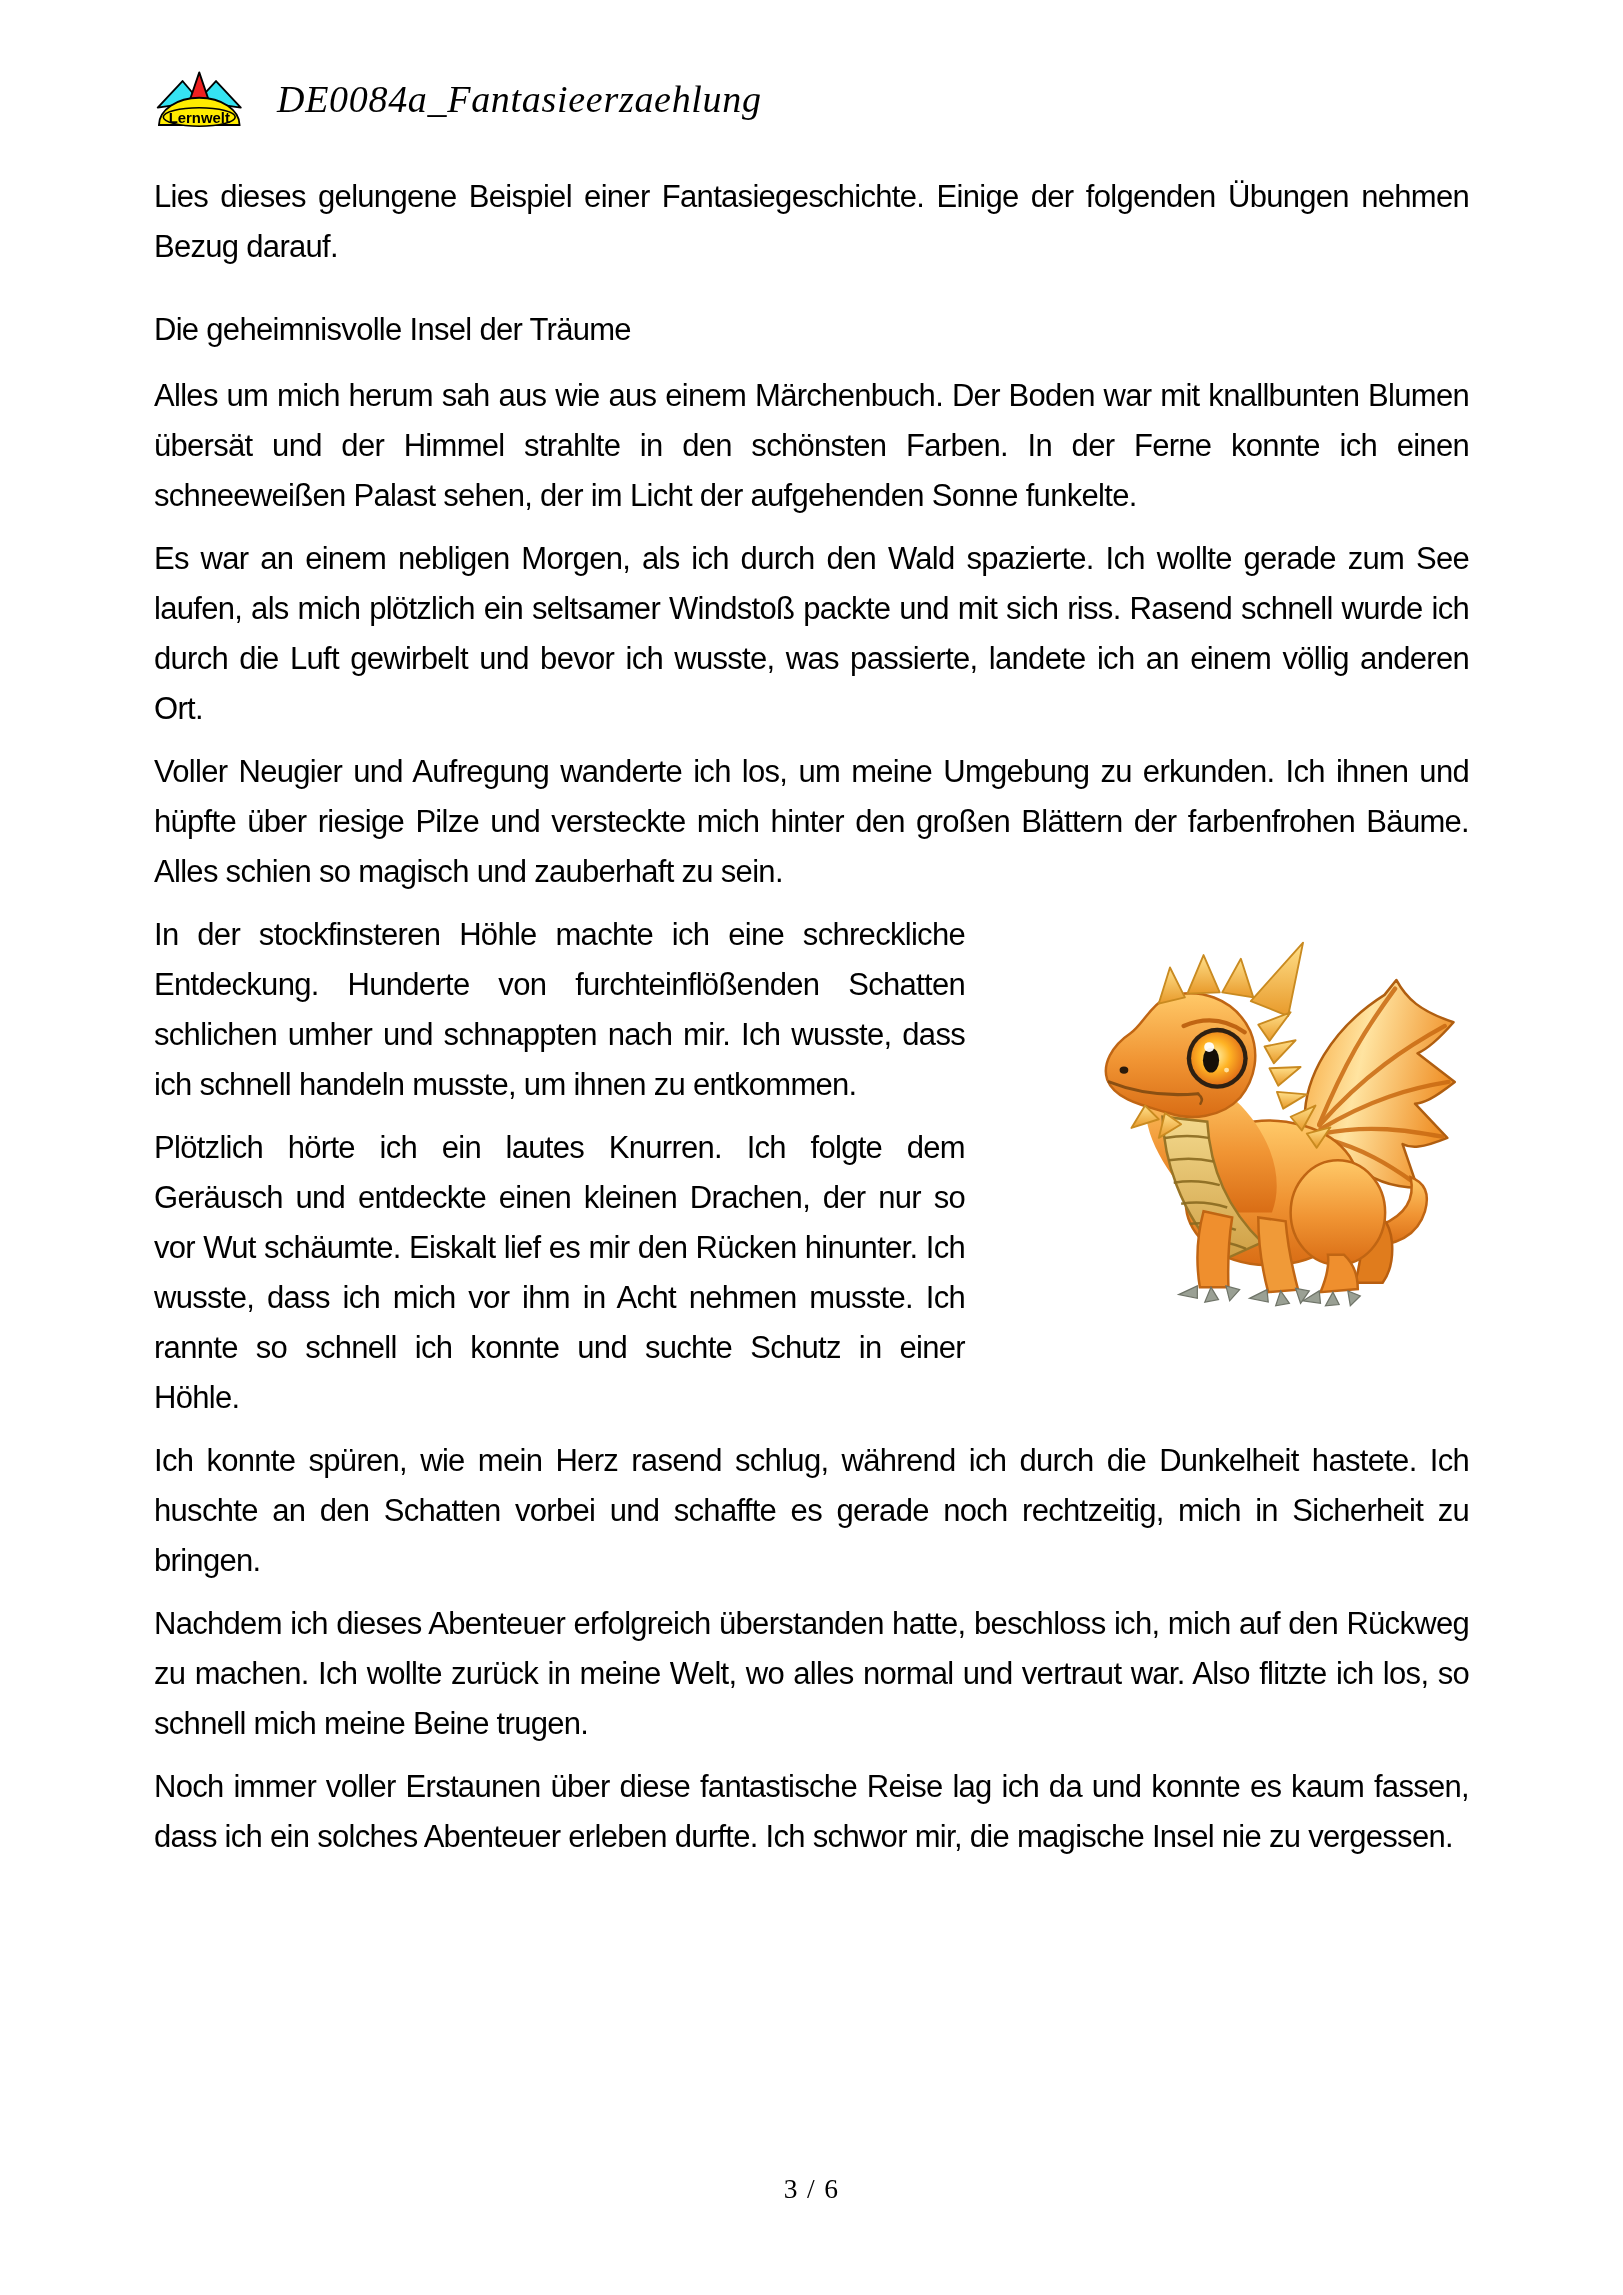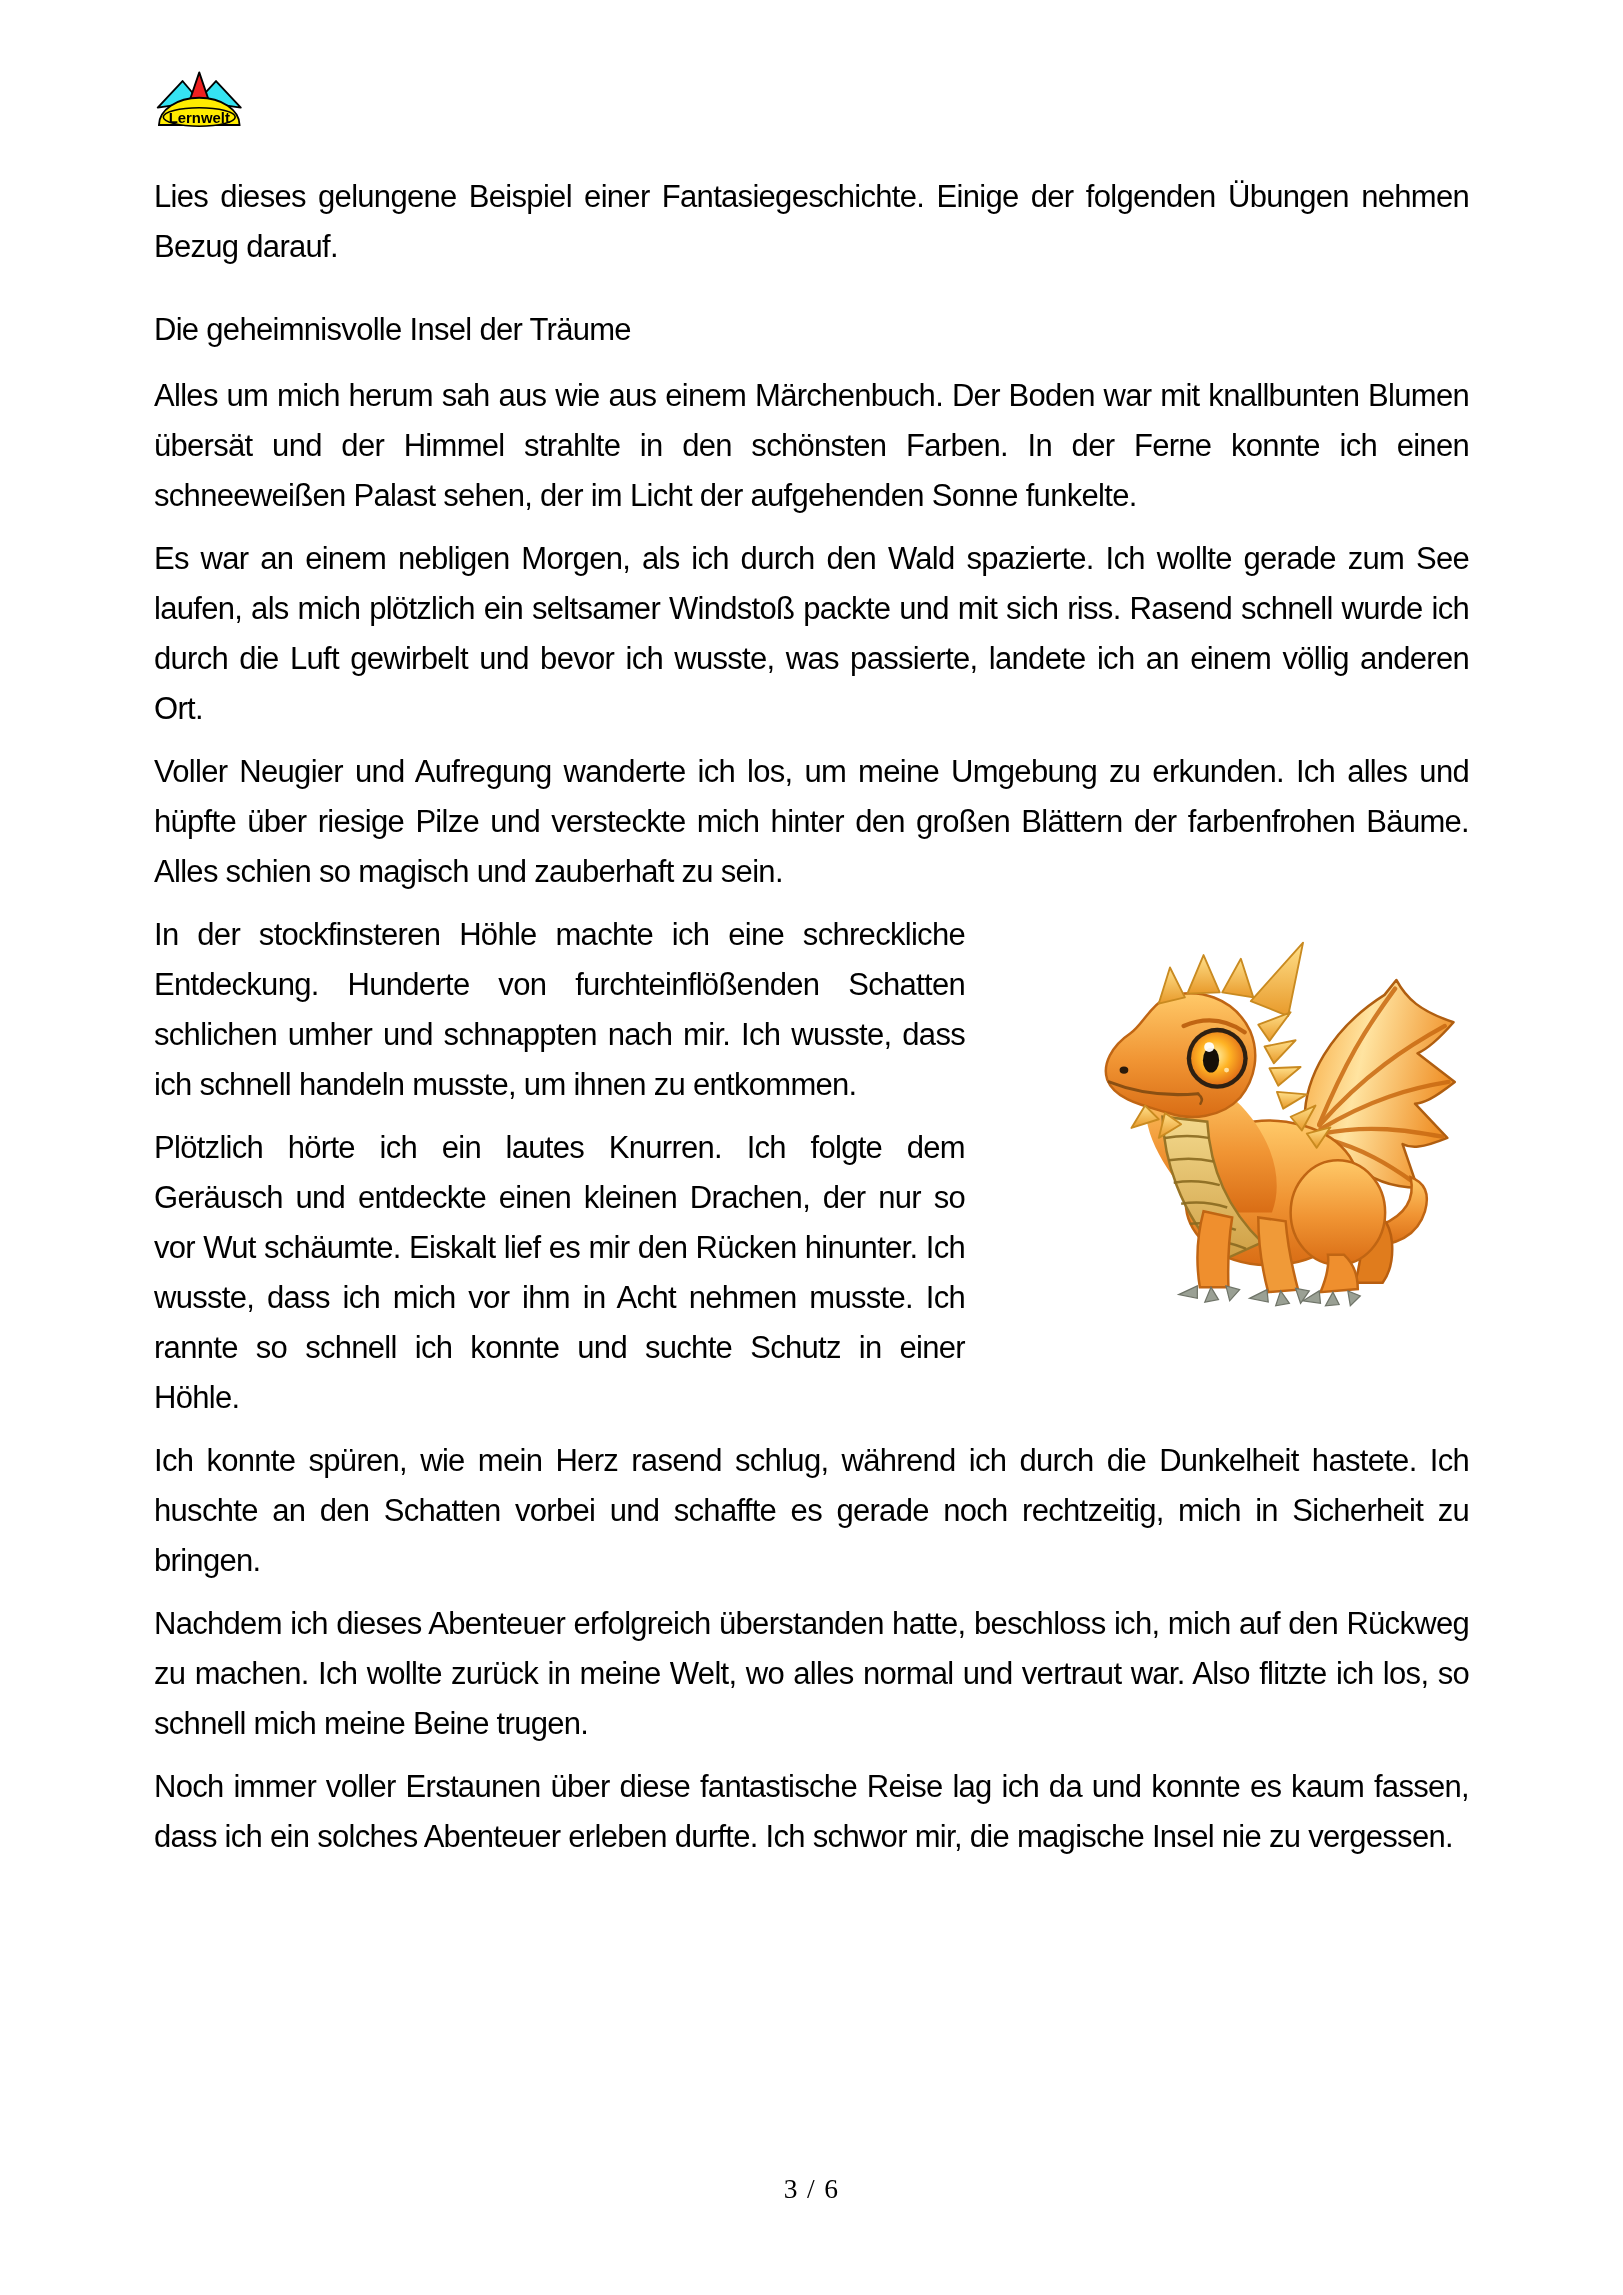--- a/index.html
+++ b/index.html
@@ -72,31 +72,32 @@
 
   <div class="header">
     <svg class="logo" viewBox="0 0 150 96" aria-hidden="true">
       <polygon points="6,62 46,19 74,52" fill="#35e3f2" stroke="#000" stroke-width="3" stroke-linejoin="round"></polygon>
       <polygon points="70,52 100,19 140,62" fill="#35e3f2" stroke="#000" stroke-width="3" stroke-linejoin="round"></polygon>
       <polygon points="57,52 73,5 89,52" fill="#ee2020" stroke="#000" stroke-width="3" stroke-linejoin="round"></polygon>
       <path d="M8,90 A65,44 0 0 1 138,90 Z" fill="#ffec00" stroke="#000" stroke-width="3"></path>
       <ellipse cx="73" cy="77" rx="58" ry="15" fill="#ffec00" stroke="#000" stroke-width="2.5"></ellipse>
       <text x="73" y="86" text-anchor="middle" font-family="Liberation Sans, sans-serif" font-size="24" font-weight="bold" fill="#000">Lernwelt</text>
     </svg>
+    <div class="doc-title">DE0084a_Fantasieerzaehlung</div>
   </div>
 
   <div class="content">
 
     <p class="intro">Lies dieses gelungene Beispiel einer Fantasiegeschichte. Einige der folgenden Übungen nehmen Bezug darauf.</p>
 
     <p class="story-heading">Die geheimnisvolle Insel der Träume</p>
 
     <p>Alles um mich herum sah aus wie aus einem Märchenbuch. Der Boden war mit knallbunten Blumen übersät und der Himmel strahlte in den schönsten Farben. In der Ferne konnte ich einen schneeweißen Palast sehen, der im Licht der aufgehenden Sonne funkelte.</p>
     <p>Es war an einem nebligen Morgen, als ich durch den Wald spazierte. Ich wollte gerade zum See laufen, als mich plötzlich ein seltsamer Windstoß packte und mit sich riss. Rasend schnell wurde ich durch die Luft gewirbelt und bevor ich wusste, was passierte, landete ich an einem völlig anderen Ort.</p>
-    <p>Voller Neugier und Aufregung wanderte ich los, um meine Umgebung zu erkunden. Ich alles und hüpfte über riesige Pilze und versteckte mich hinter den großen Blättern der farbenfrohen Bäume. Alles schien so magisch und zauberhaft zu sein.</p>
+    <p>Voller Neugier und Aufregung wanderte ich los, um meine Umgebung zu erkunden. Ich ihnen und hüpfte über riesige Pilze und versteckte mich hinter den großen Blättern der farbenfrohen Bäume. Alles schien so magisch und zauberhaft zu sein.</p>
 
     <div class="dragon-float">
       <svg viewBox="0 0 620 640" aria-hidden="true">
         <defs>
           <linearGradient id="gBody" x1="0" y1="0" x2="0" y2="1">
             <stop offset="0" stop-color="#ffc968"></stop>
             <stop offset="0.55" stop-color="#f09433"></stop>
             <stop offset="1" stop-color="#d96d15"></stop>
           </linearGradient>
           <linearGradient id="gWing" x1="0" y1="0" x2="1" y2="0.3">

